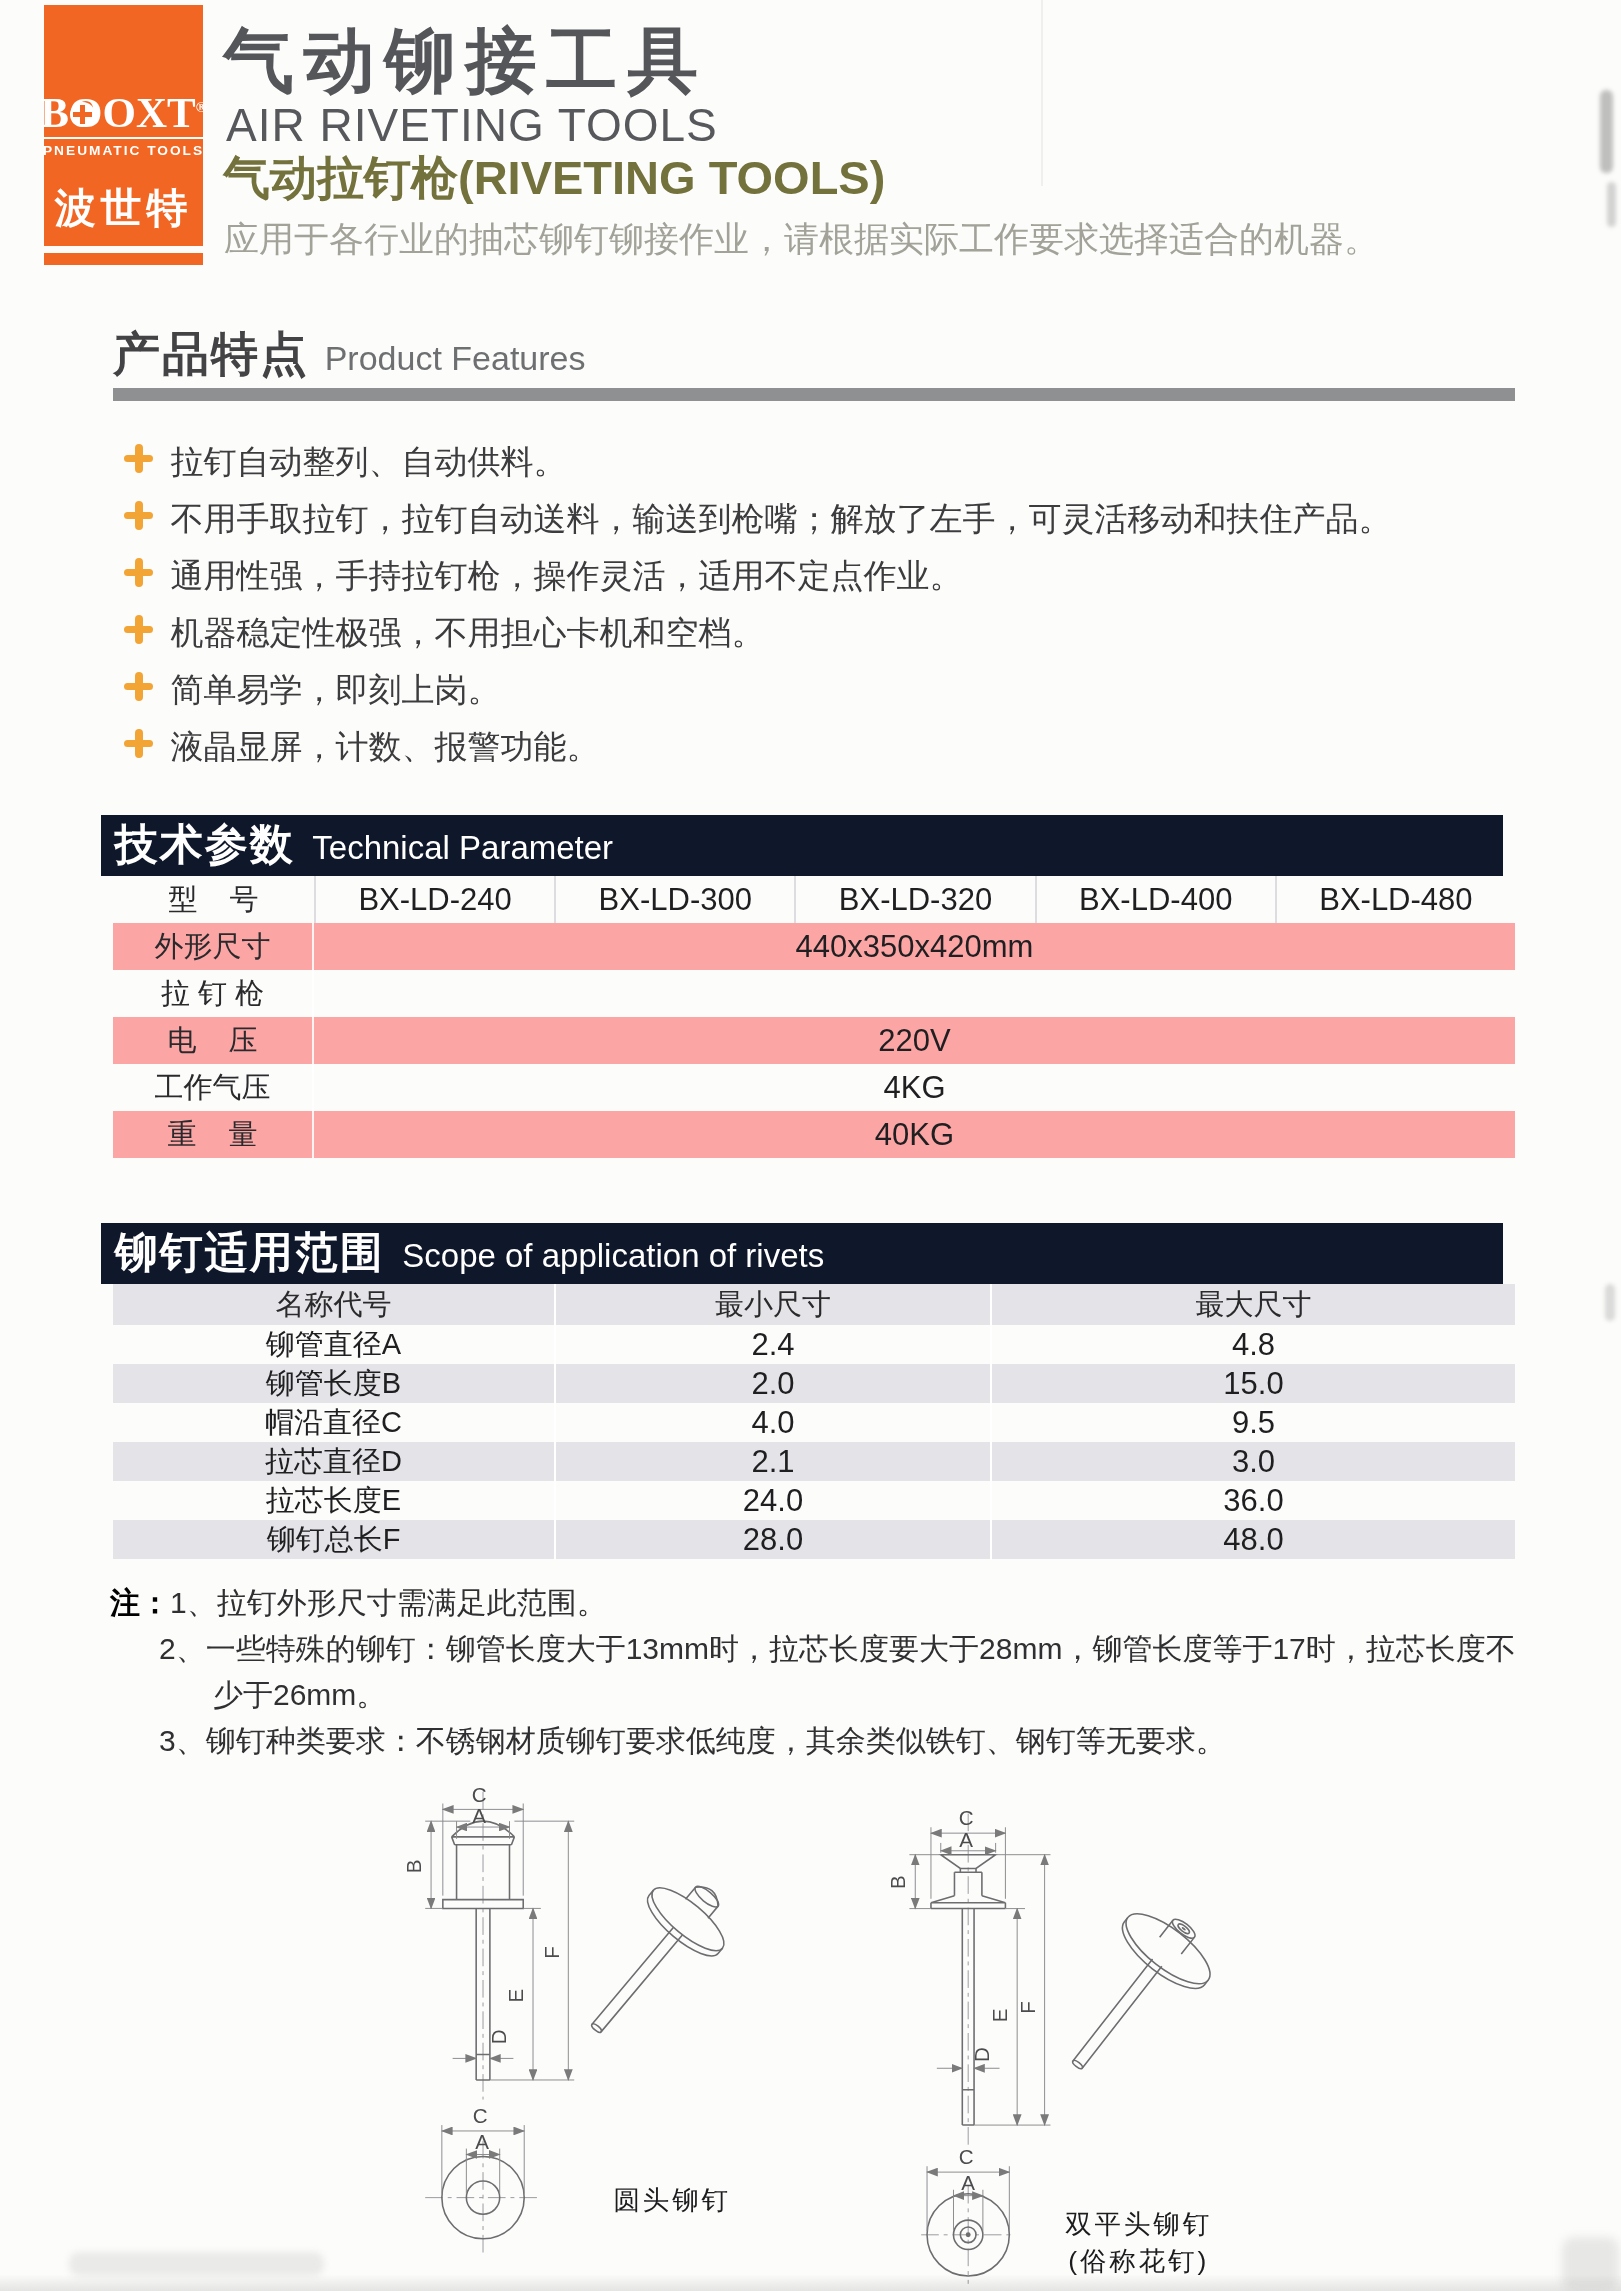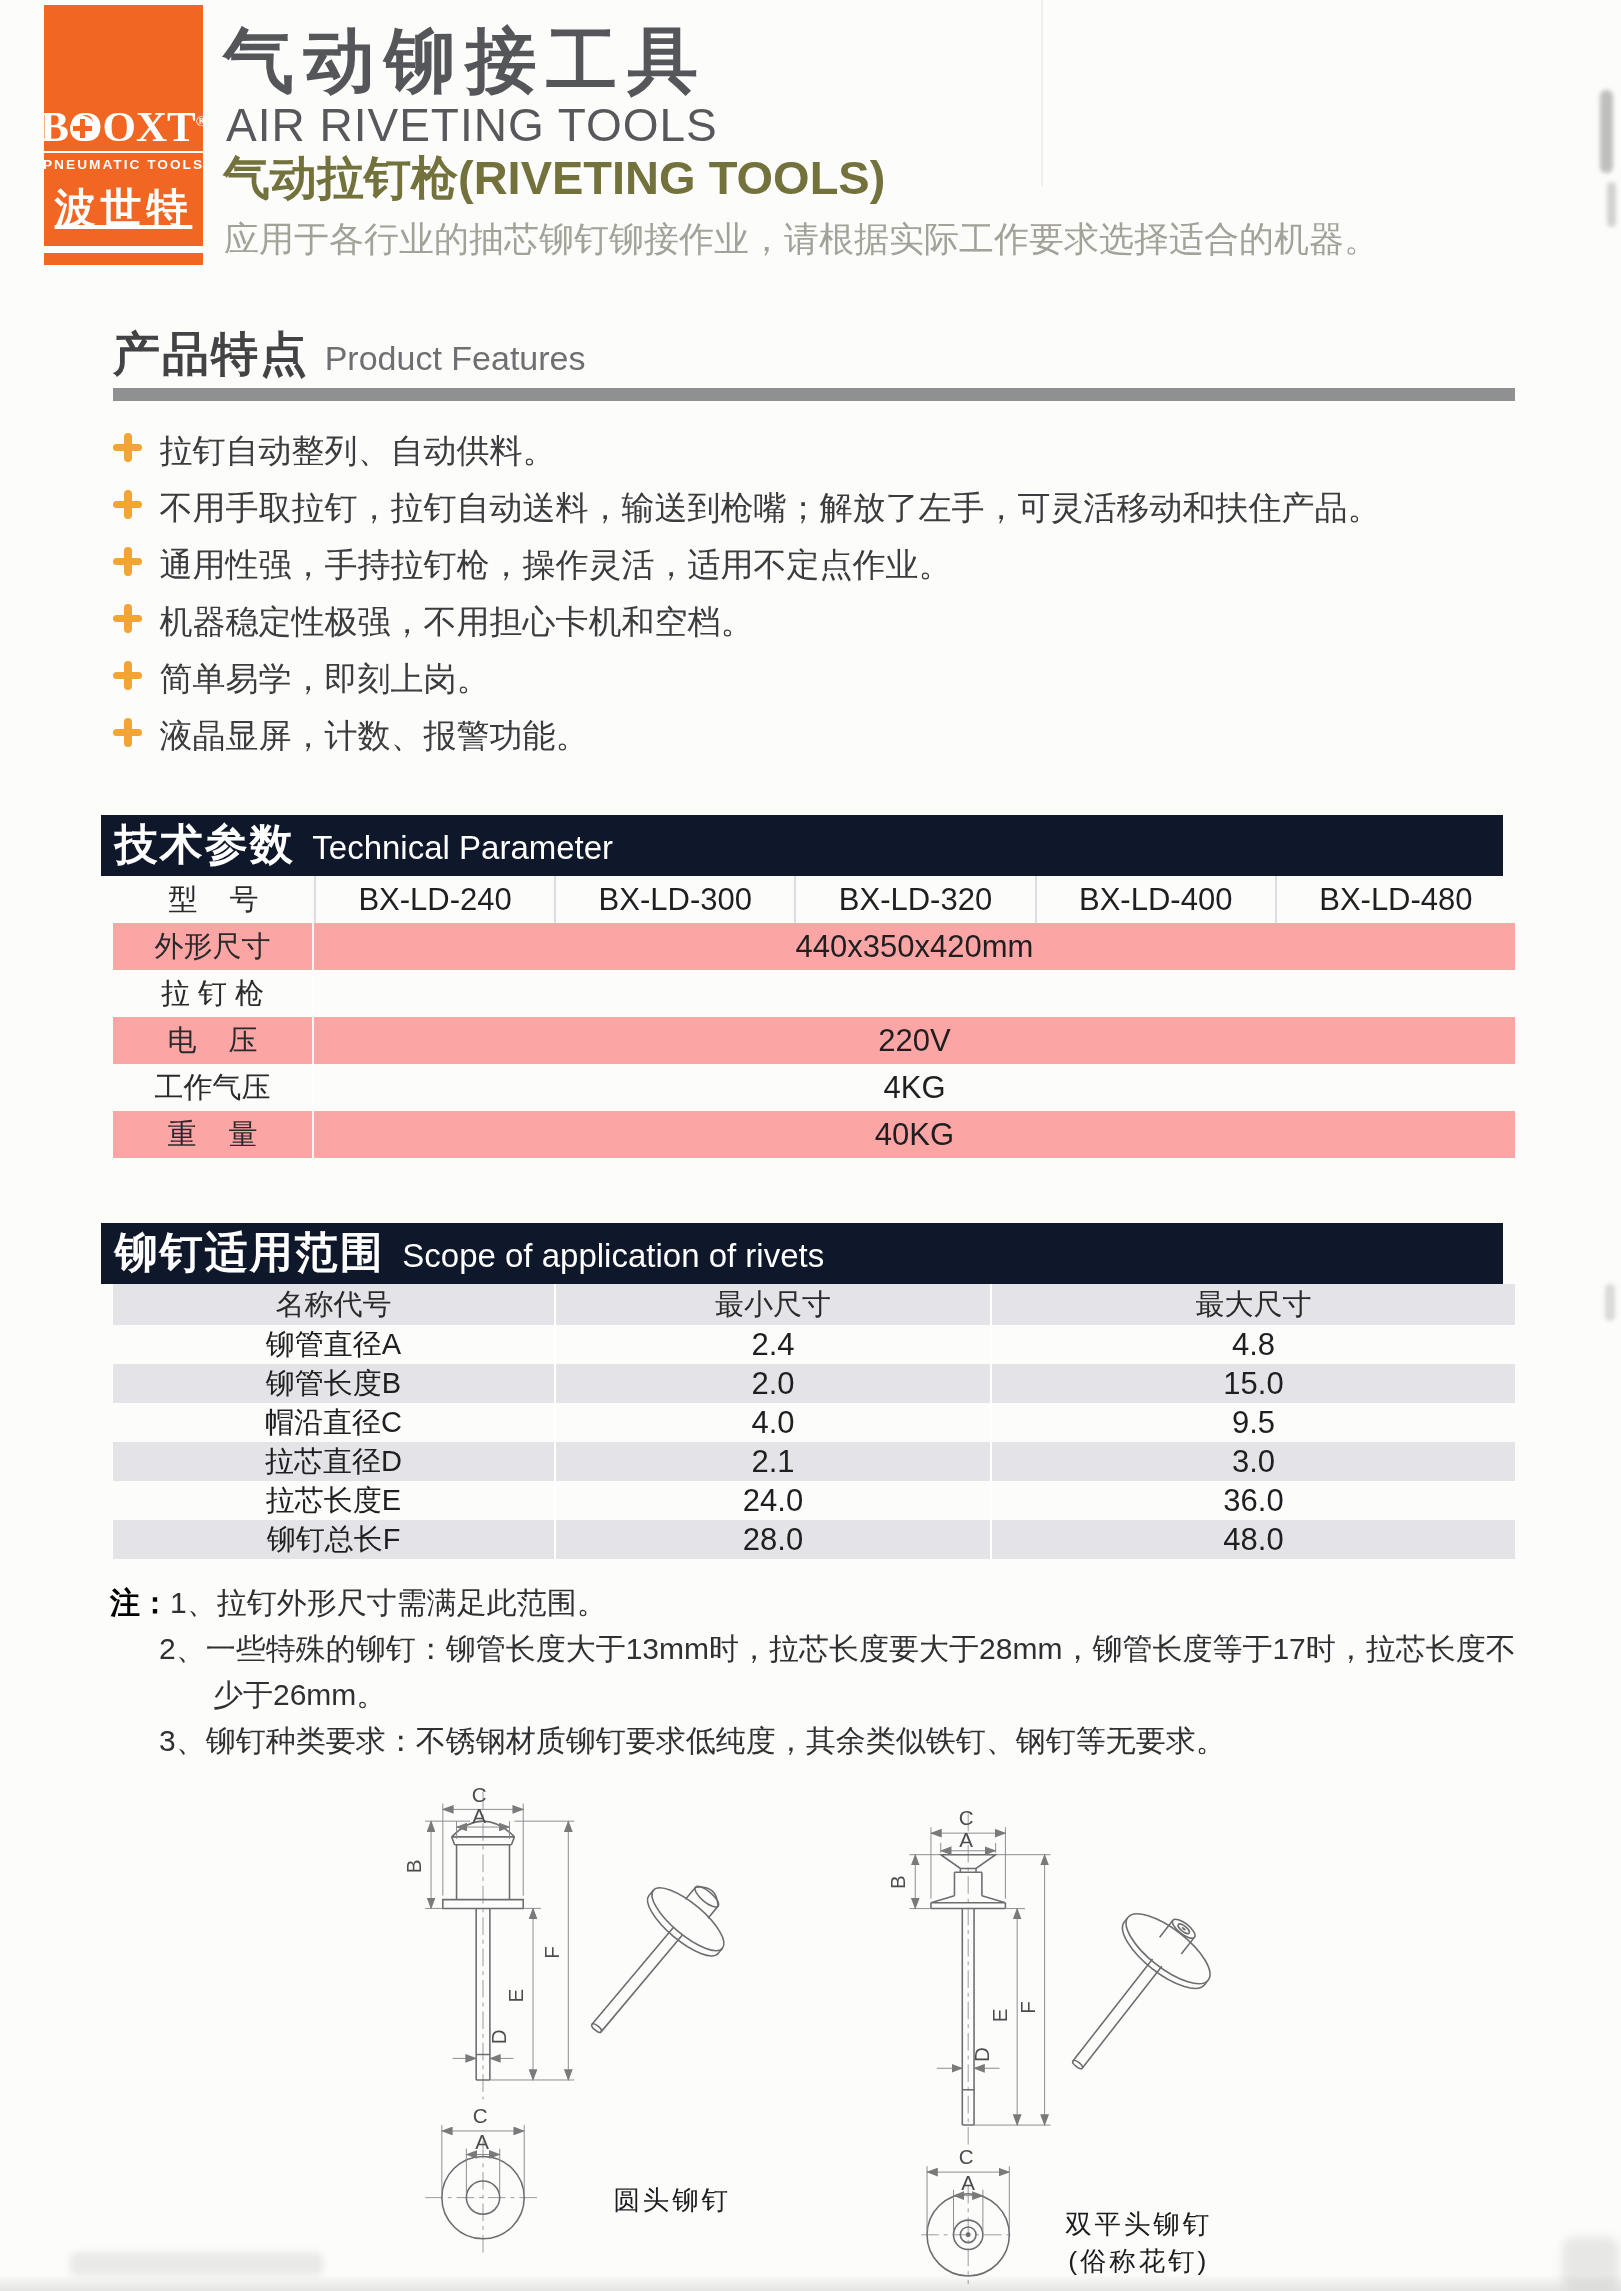--- a/index.html
+++ b/index.html
@@ -10,35 +10,35 @@
   .logo-box{display:flex;flex-direction:column;justify-content:flex-end;align-items:center;
             height:100%;box-sizing:border-box;padding:0 7.8px 9.8px;}
   .logo-word{position:relative;color:#fff;font-family:"Liberation Serif","DejaVu Serif",serif;
              font-weight:bold;font-size:43px;line-height:1;}
   .logo-word .reg{font-size:14.7px;vertical-align:super;}
   .o-badge{position:absolute;left:30px;top:10.8px;width:24.5px;height:24.5px;background:#fff;border-radius:50%;}
   .o-badge::before{content:"";position:absolute;left:9.8px;top:2.9px;width:4.9px;height:18.6px;background:#f16622;}
   .o-badge::after{content:"";position:absolute;top:9.8px;left:2.9px;width:18.6px;height:4.9px;background:#f16622;}
   .logo-tagline{color:#fff;font-size:13.7px;font-weight:bold;letter-spacing:2px;border-top:2.9px solid #fff;
                 padding-top:3.9px;margin-top:2.9px;white-space:nowrap;}
-  .logo-cn{color:#fff;font-size:41px;font-weight:bold;letter-spacing:4.9px;margin-top:9px;white-space:nowrap;text-decoration:underline;}
+  .logo-cn{color:#fff;font-size:41px;font-weight:bold;letter-spacing:4.9px;margin-top:23px;white-space:nowrap;}
   .logo-underbar{position:absolute;left:44px;top:253px;width:159px;height:11.8px;background:#f16622;}
   
   .title-cn{position:absolute;left:223px;top:13.7px;margin:0;font-size:71px;font-weight:bold;
             color:#55565a;letter-spacing:9.8px;white-space:nowrap;}
   .title-en{position:absolute;left:226px;top:98px;font-size:46px;color:#57585b;letter-spacing:1px;white-space:nowrap;}
   .subtitle{position:absolute;left:223px;top:147px;font-size:47px;font-weight:bold;color:#73723c;white-space:nowrap;}
   .desc{position:absolute;left:224px;top:216px;font-size:35px;color:#a2a299;white-space:nowrap;}
   
   .sec-head{position:absolute;left:113px;top:323px;display:flex;align-items:baseline;gap:15.7px;}
   .sec-title-cn{font-size:47px;font-weight:bold;color:#434345;letter-spacing:2px;}
   .sec-title-en{font-size:34px;color:#6e6f71;}
   .sec-divider{position:absolute;left:113px;top:388px;width:1402px;height:12.7px;background:#8f9092;}
   
-  .features{position:absolute;left:113px;top:429px;margin:0;padding:0;list-style:none;}
+  .features{position:absolute;left:113px;top:429px;margin:11px;padding:0;list-style:none;}
   .features li{display:flex;align-items:flex-start;height:57px;font-size:33px;color:#3c3c3e;white-space:nowrap;}
   .plus{flex:0 0 29px;height:29px;position:relative;margin-right:17.6px;margin-top:3.9px;}
   .plus::before{content:"";position:absolute;left:10.8px;top:0;width:7.8px;height:29px;background:#f2a435;border-radius:3.9px;}
   .plus::after{content:"";position:absolute;top:10.8px;left:0;width:29px;height:7.8px;background:#f2a435;border-radius:3.9px;}
   
   .bar{position:absolute;left:101px;width:1402px;height:61px;background:#0f172a;color:#fff;
        display:flex;align-items:baseline;gap:17.6px;padding-left:13.7px;box-sizing:border-box;}
   .bar-cn{font-size:43px;font-weight:bold;line-height:59px;letter-spacing:2px;}
   .bar-en{font-size:33px;}
   .bar.tech{top:815px;}

